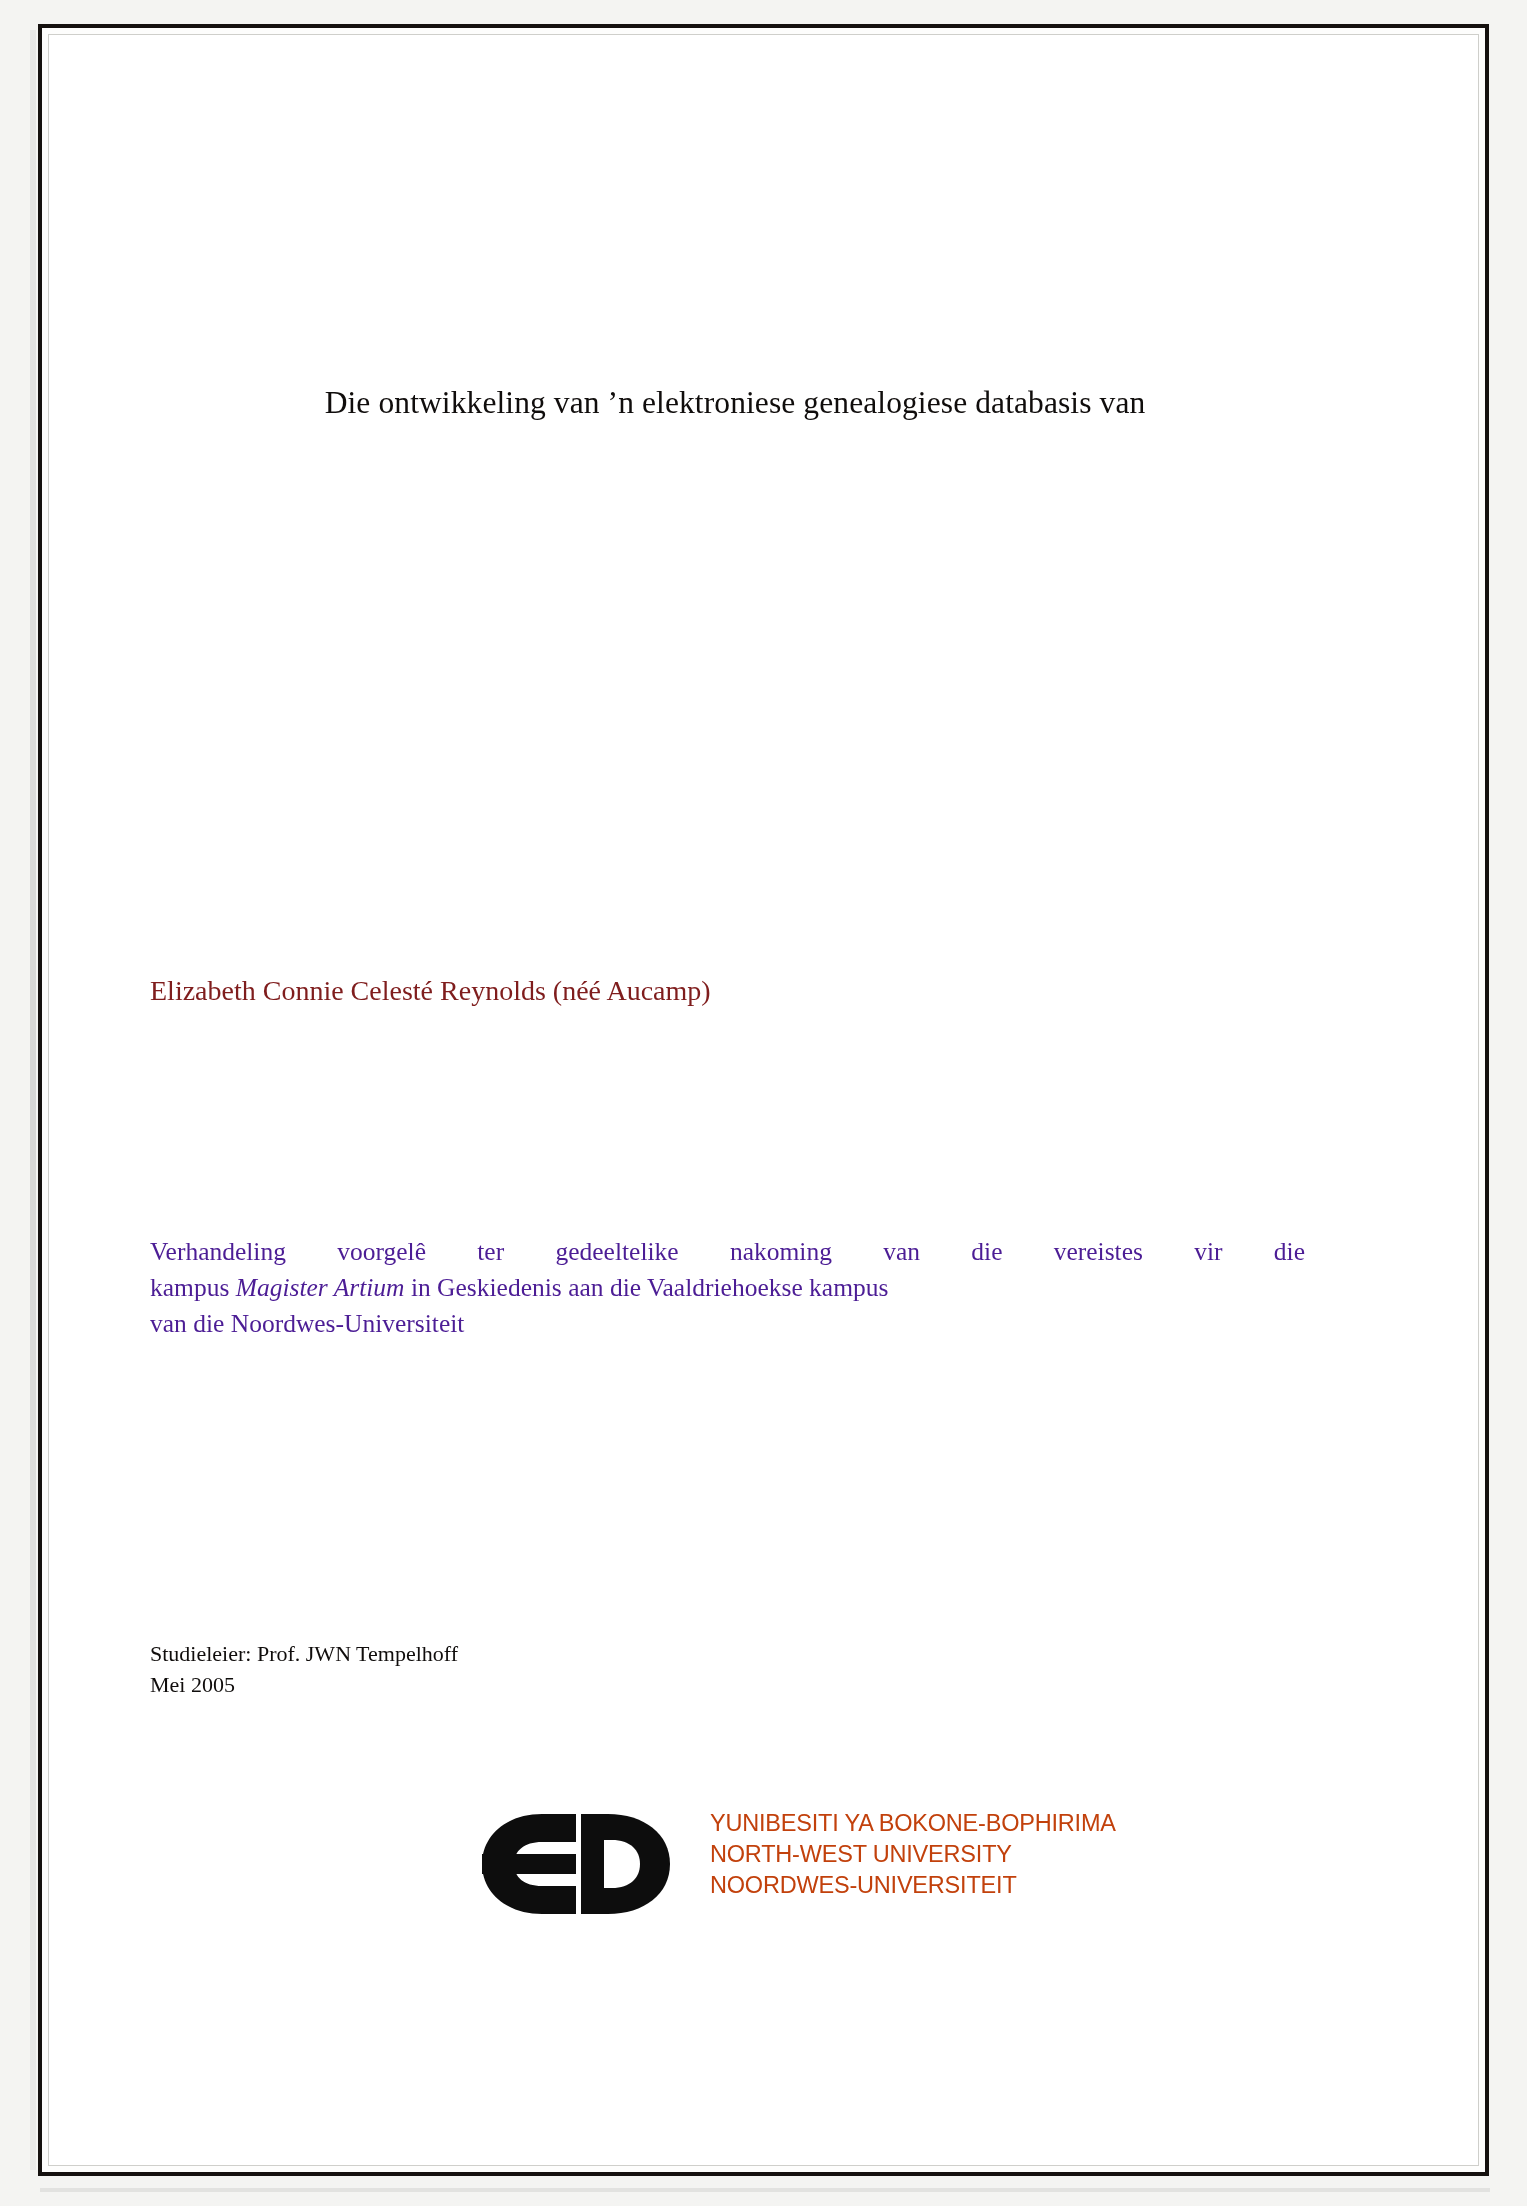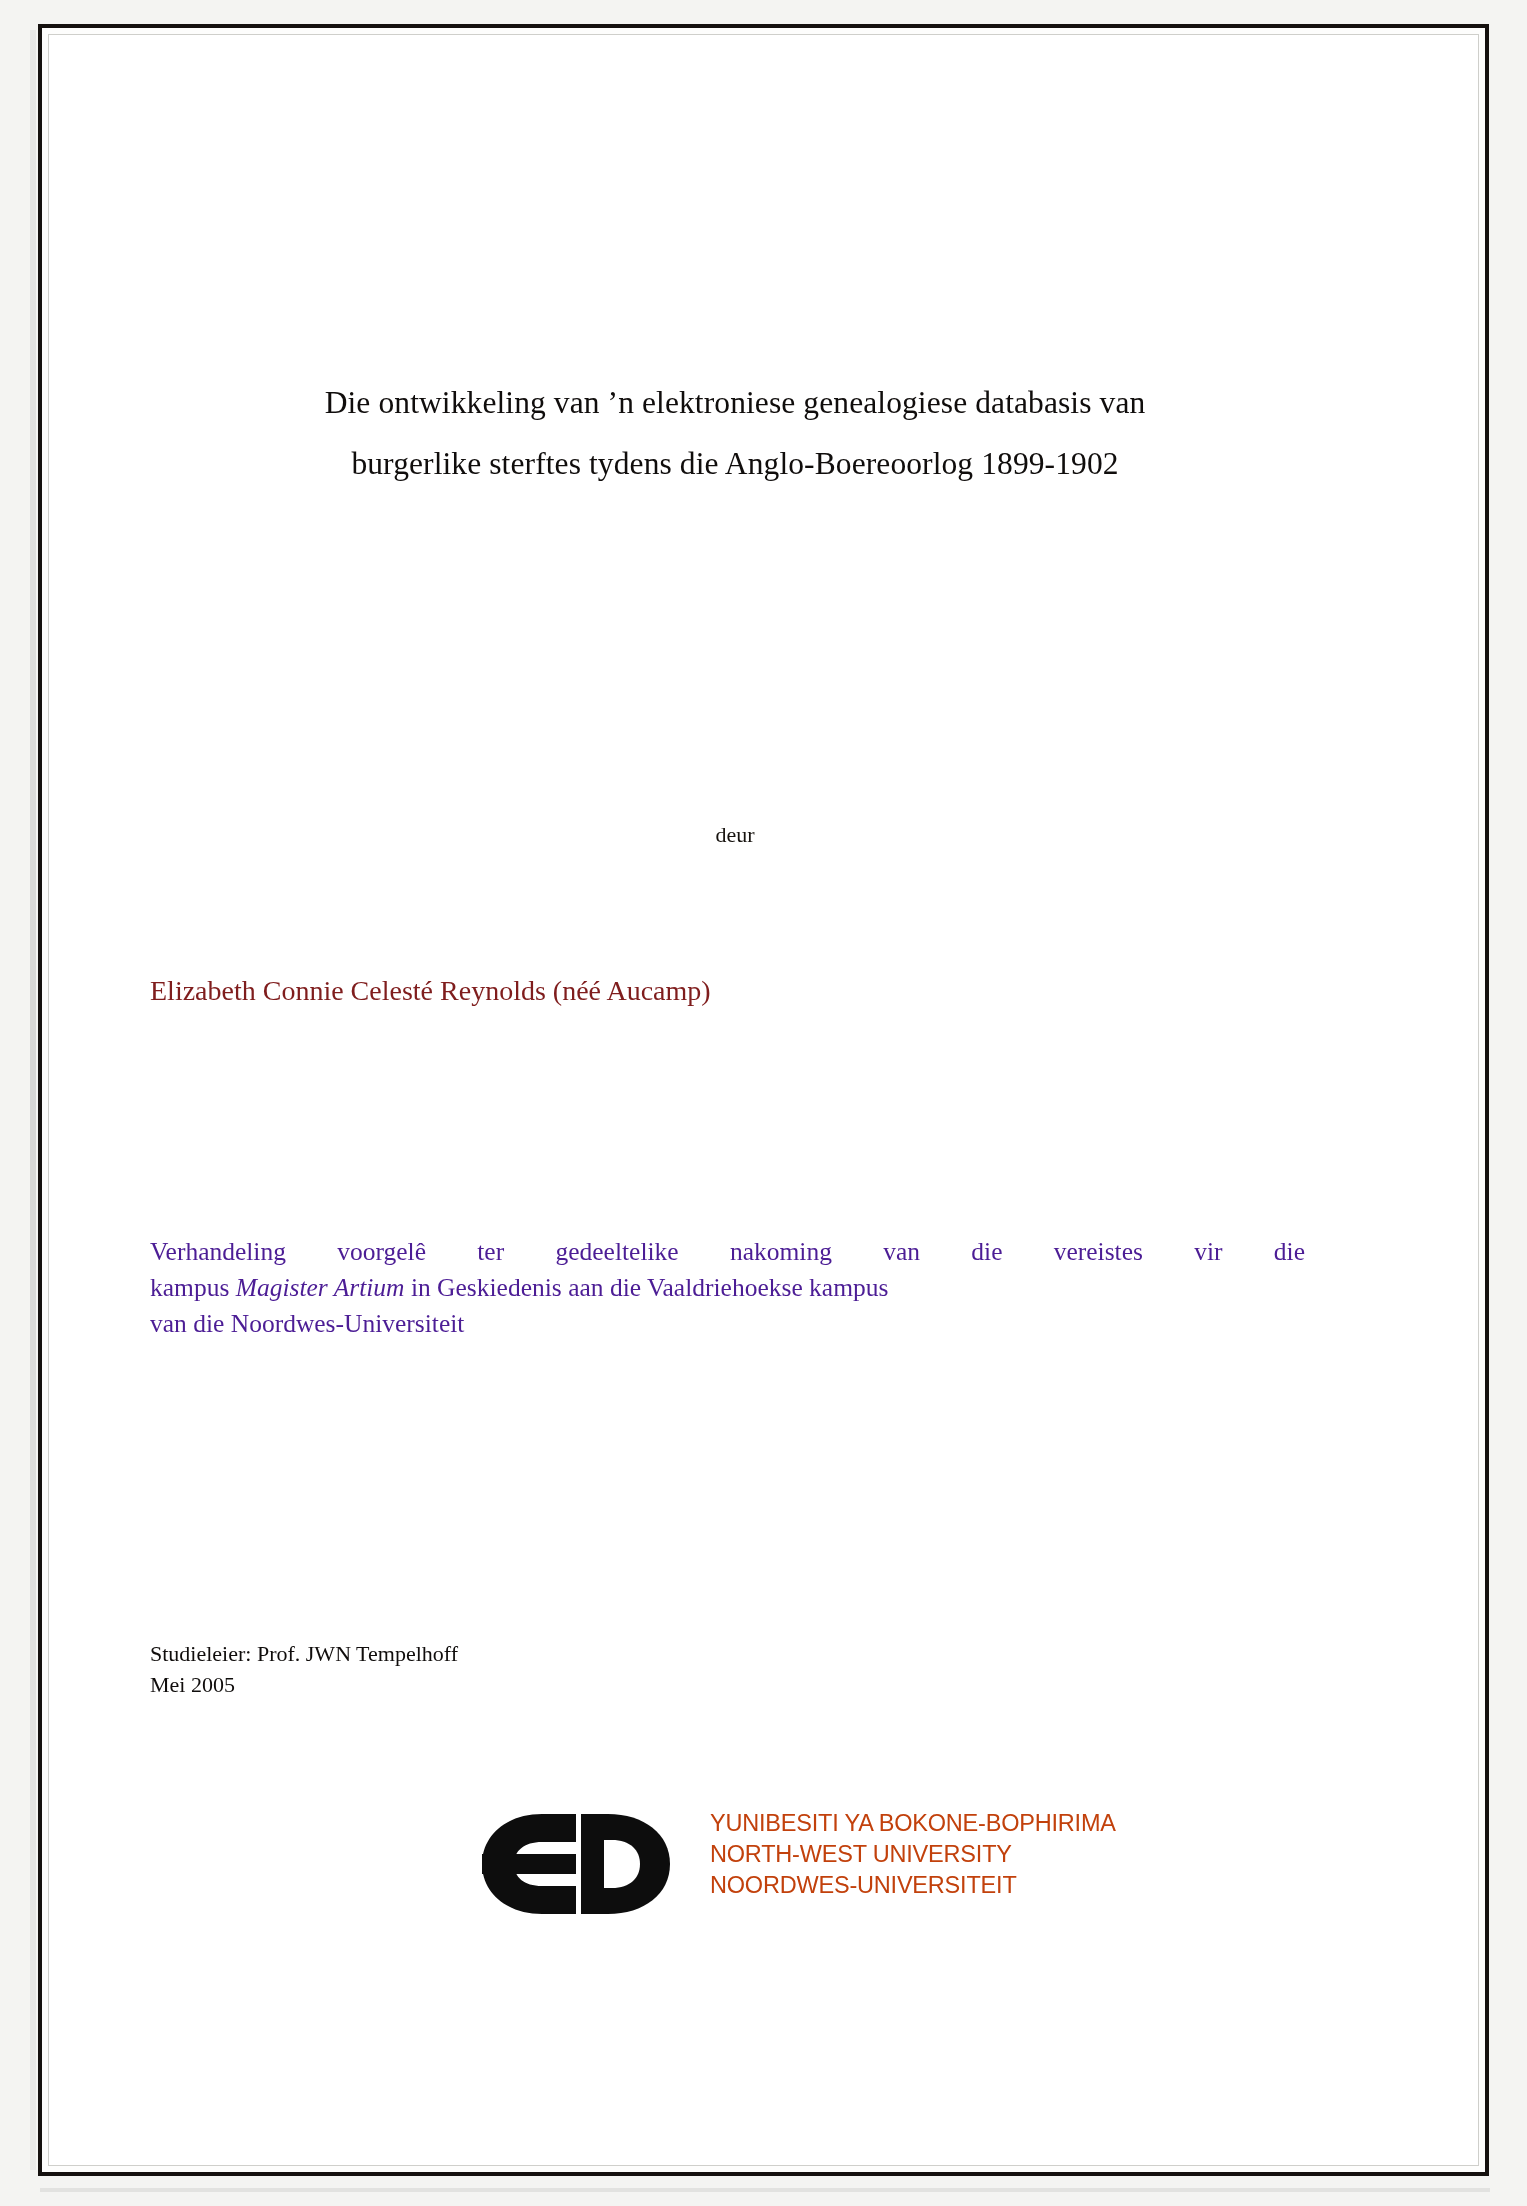--- a/index.html
+++ b/index.html
@@ -172,24 +172,22 @@
   <div class="scan-frame-inner"></div>
 </div>
 
 <div class="edge-noise-left"></div>
 <div class="edge-noise-bottom"></div>
 
 <div class="content">
 
   <div class="title-block">
     <div class="title-line">Die ontwikkeling van ’n elektroniese genealogiese databasis van</div>
-    <div class="title-line">burgerlike sterftes tydens die Anglo-Boereoorlog 1899-1902</div>
-  </div>
-
-  <div class="byline-label">deur</div>
+  </div>
+
 
   <div class="author">Elizabeth Connie Celesté Reynolds (néé Aucamp)</div>
 
   <div class="description">
     <span class="desc-line-1">Verhandeling voorgelê ter gedeeltelike nakoming van die vereistes vir die</span>
     <span class="desc-line-2"><span>kampus </span><span class="desc-italic">Magister Artium</span><span> in Geskiedenis aan die Vaaldriehoekse kampus</span></span>
     <span class="desc-line-3">van die Noordwes-Universiteit</span>
   </div>
 
   <div class="footer-info">

